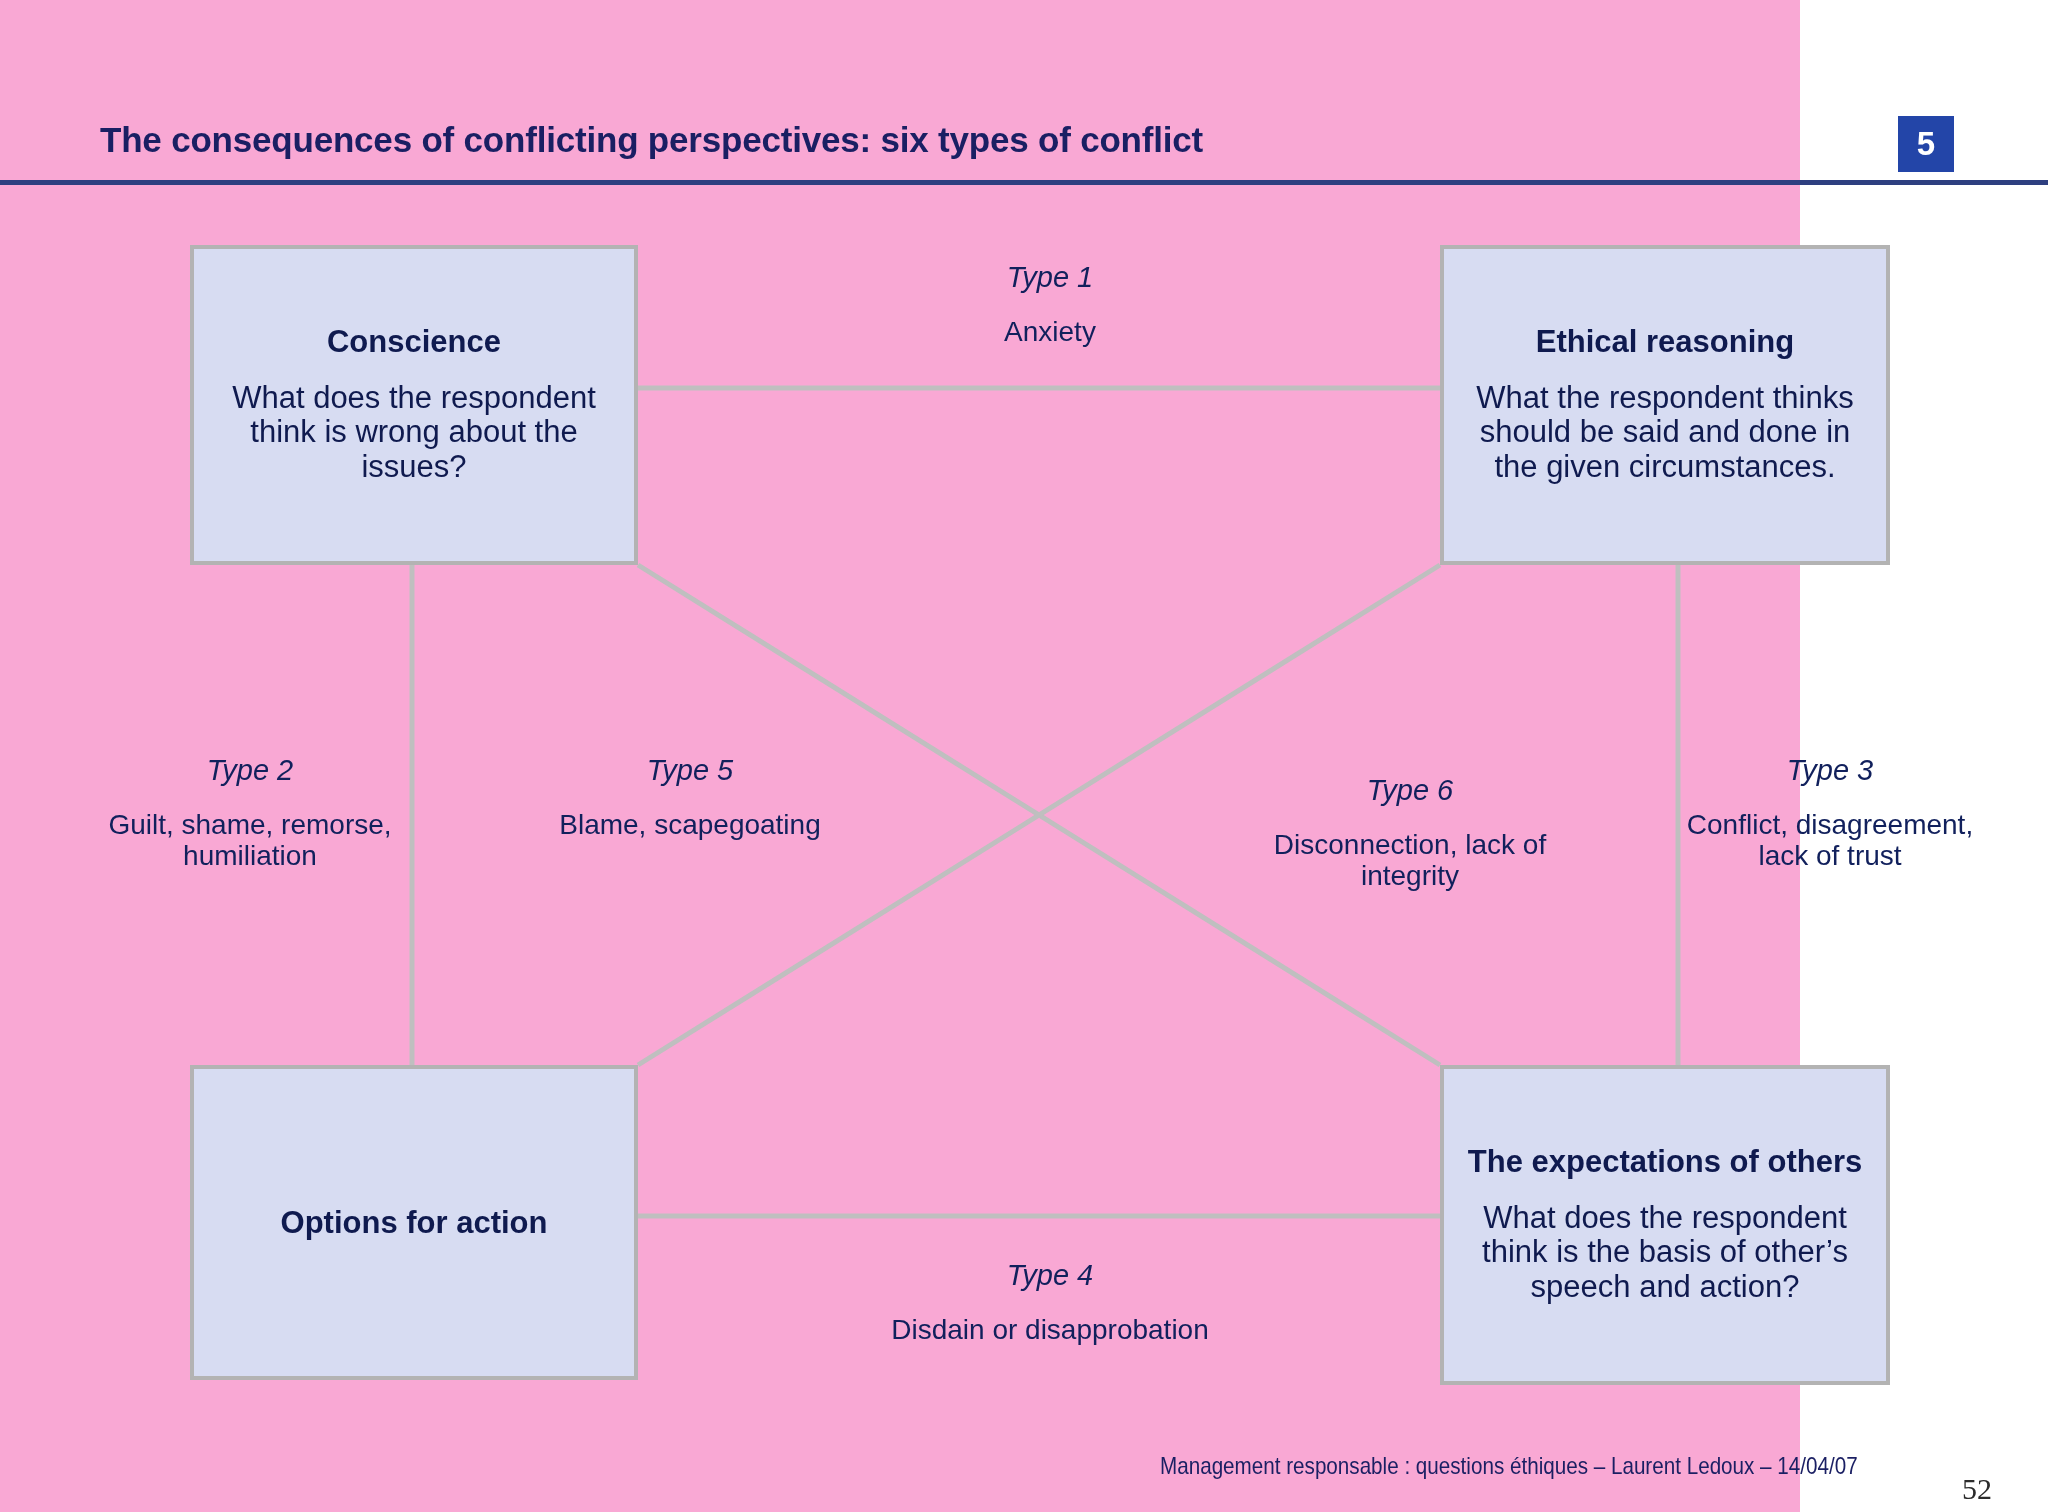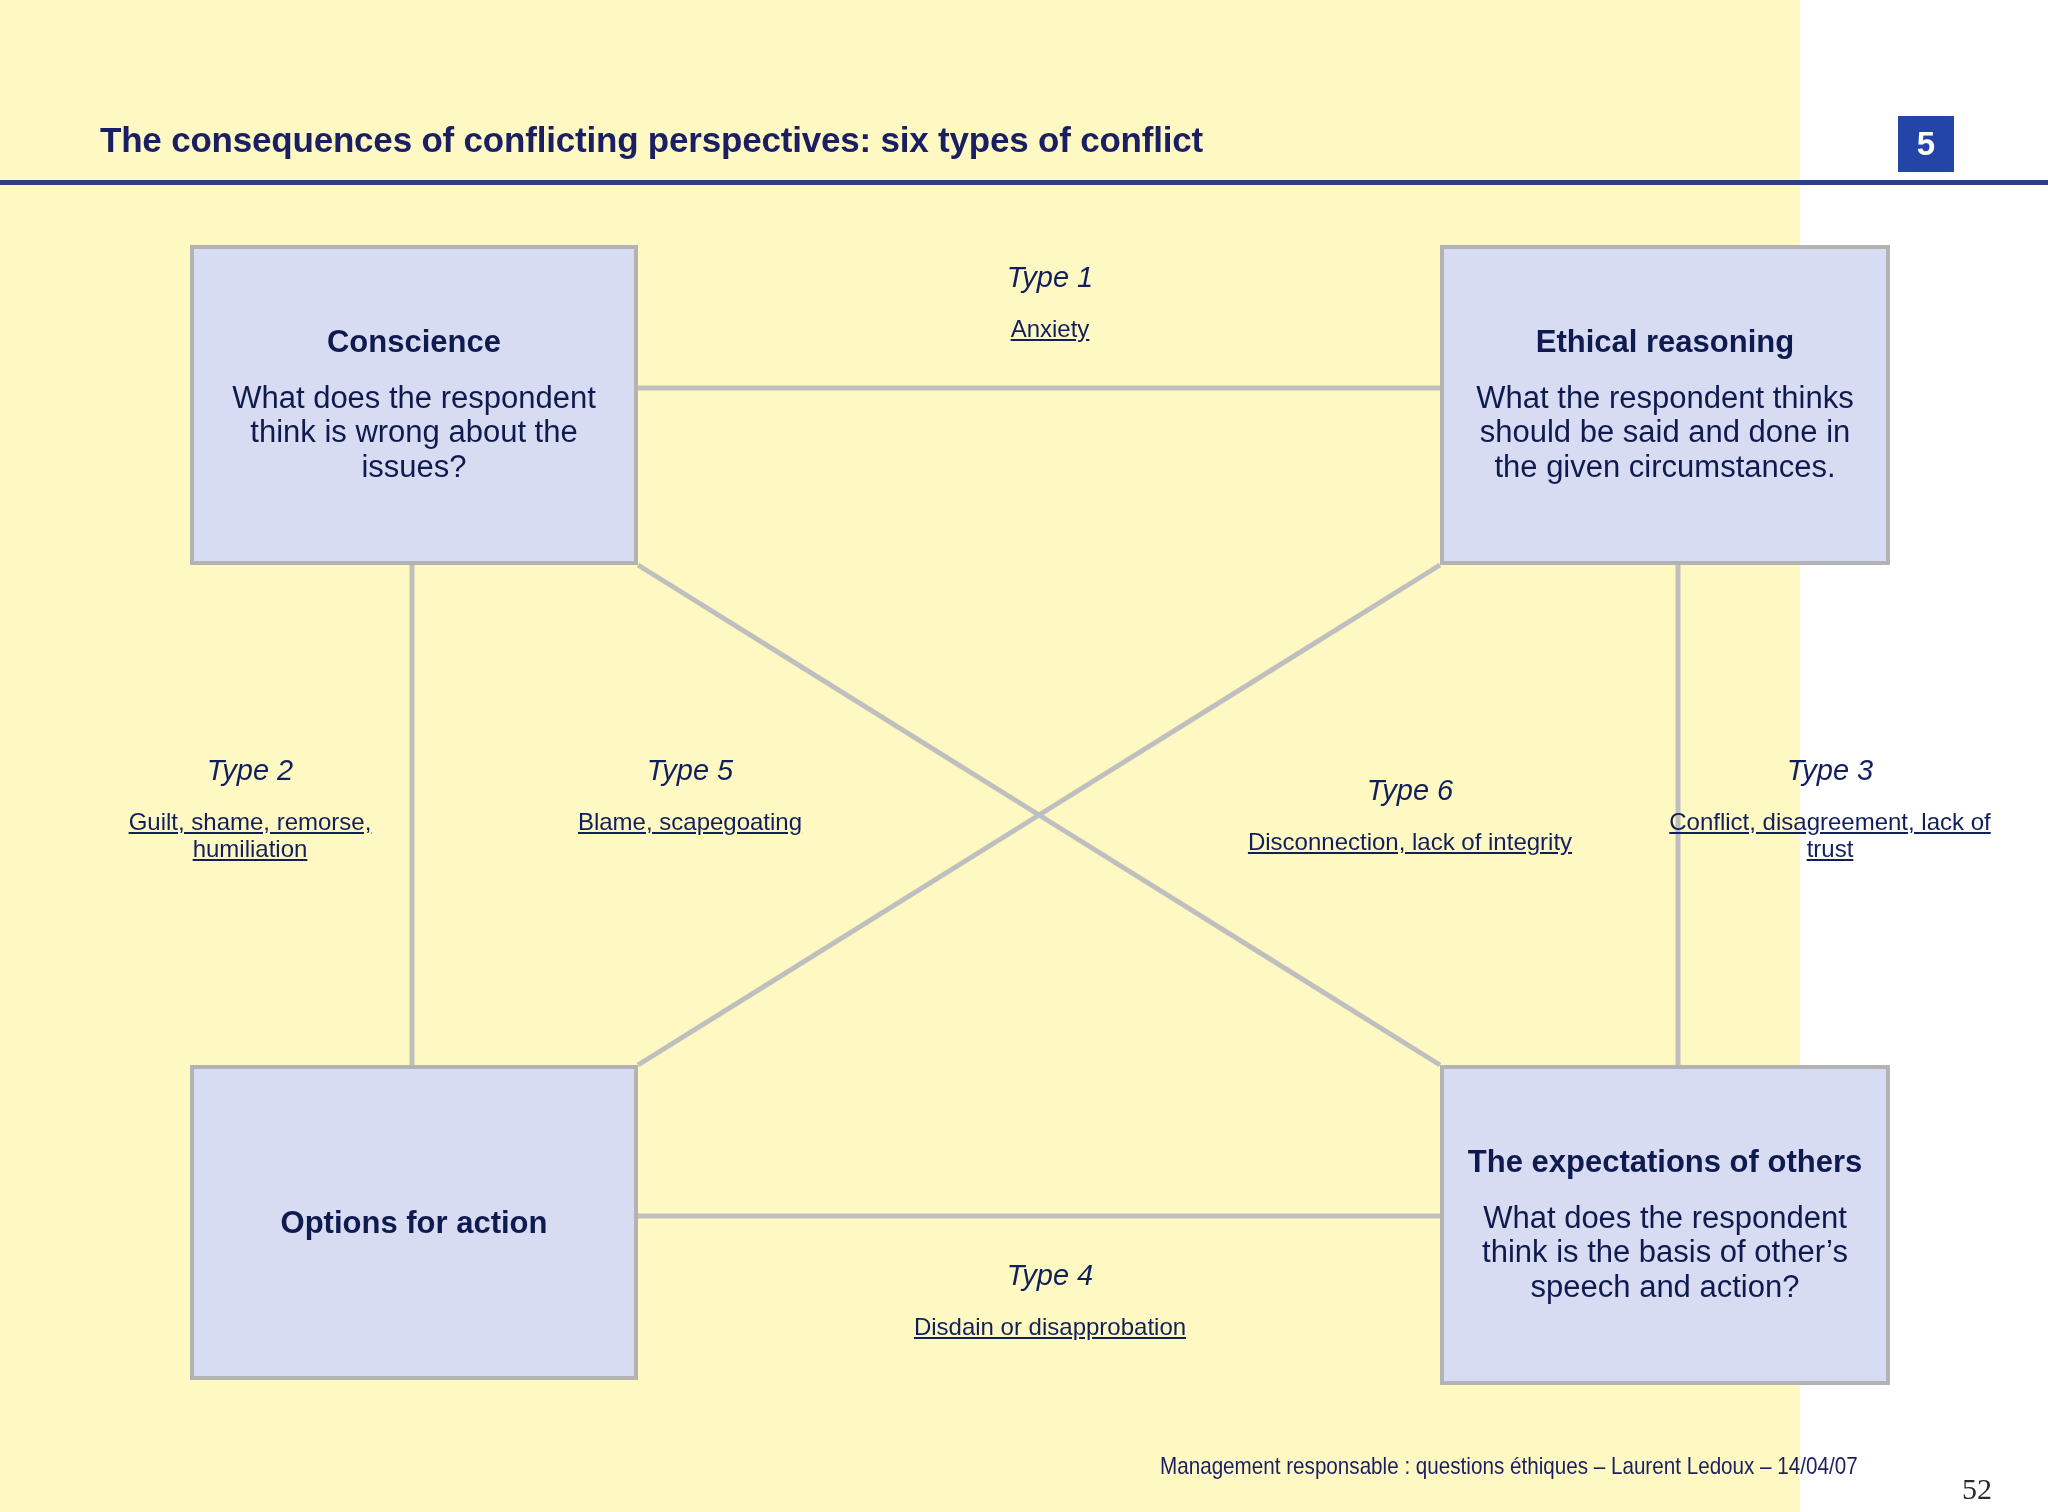--- a/index.html
+++ b/index.html
@@ -10,21 +10,21 @@
   body {
     width: 2048px;
     height: 1512px;
     font-family: "Liberation Sans", sans-serif;
     overflow: hidden;
   }
   #slide {
     position: relative;
     width: 1800px;
     height: 1512px;
-    background: #fef9c3;
+    background: #f9a8d4;
   }
 
   
   #header-title {
     position: absolute;
     left: 100px;
     top: 120px;
     font-size: 35px;
     font-weight: bold;
     color: #1a1f63;
@@ -100,24 +100,23 @@
     color: #11205c;
     text-align: center;
     line-height: 1.1;
   }
   .type-heading {
     font-size: 29px;
     font-style: italic;
     white-space: nowrap;
   }
   .type-desc {
-    font-size: 24px;
+    font-size: 28px;
     margin-top: 22px;
     line-height: 1.12;
-    text-decoration: underline;
   }
 
   #type-1 { left: 880px;  top: 262px;  width: 340px; }
   #type-2 { left: 80px;   top: 755px;  width: 340px; }
   #type-5 { left: 520px;  top: 755px;  width: 340px; }
   #type-6 { left: 1240px; top: 755px;  width: 340px; margin-top: 20px; }
   #type-3 { left: 1660px; top: 755px;  width: 340px; }
   #type-4 { left: 880px;  top: 1260px; width: 340px; }
 
   

